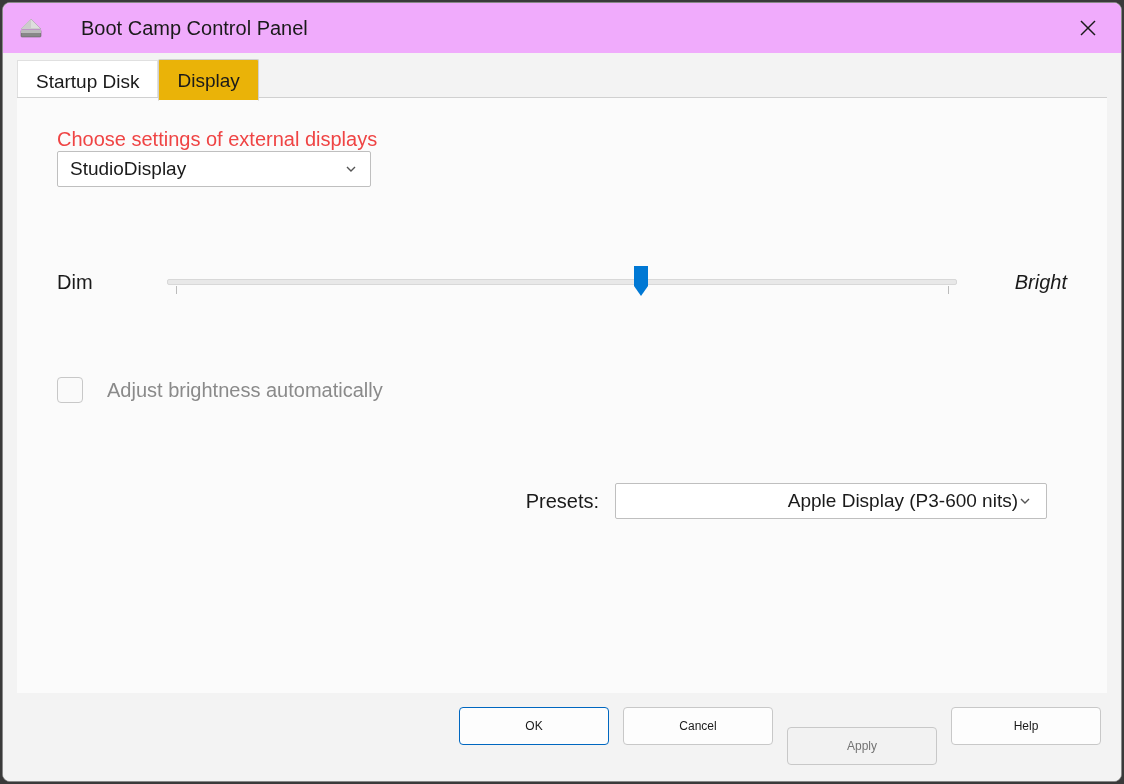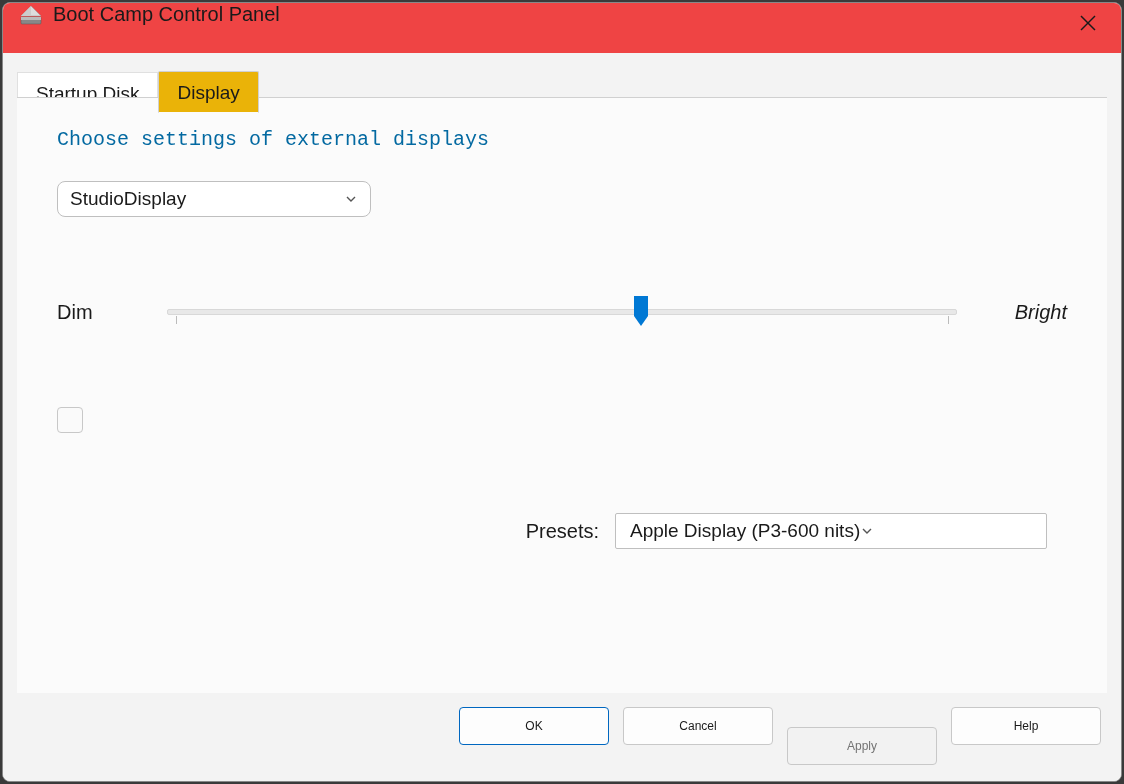--- a/index.html
+++ b/index.html
@@ -21,22 +21,24 @@
       background: #f3f3f3;
       border: 1px solid #888;
       border-radius: 8px;
       display: flex;
       flex-direction: column;
       overflow: hidden;
     }
     .titlebar {
       height: 50px;
       display: flex;
+      align-items: center;
       padding: 0 10px 0 16px;
-      background: #ef4444;
+      background: #f0abfc;
+      gap: 28px;
     }
     .title-icon {
       width: 24px;
       height: 24px;
       margin-right: 10px;
       display: inline-block;
     }
     .title-text {
       font-size: 20px;
       color: #1a1a1a;
@@ -63,21 +65,21 @@
       position: relative;
     }
     .tab {
       padding: 10px 18px 8px 18px;
       font-size: 19px;
       color: #1a1a1a;
       cursor: pointer;
       border: 1px solid transparent;
       border-bottom: none;
       position: relative;
-      top: 16px;
+      top: 4px;
     }
     .tab.active {
       background: #eab308;
       border: 1px solid #d0d0d0;
       border-bottom: 1px solid #fbfbfb;
       border-radius: 2px 2px 0 0;
       z-index: 2;
     }
     .tab.inactive {
       background: #fff;
@@ -88,37 +90,35 @@
     .content {
       flex: 1;
       background: #fbfbfb;
       border-top: 1px solid #d0d0d0;
       margin: 0 14px;
       padding: 30px 40px 20px 40px;
       position: relative;
     }
     .section-label {
       font-size: 20px;
-      color: #0369a1;
-      margin-bottom: 30px;
-      font-family: Liberation Mono, monospace;
+      color: #ef4444;
     }
     .dropdown {
       width: 314px;
       height: 36px;
       border: 1px solid #bfbfbf;
       background: #fff;
       display: flex;
       align-items: center;
       justify-content: space-between;
       padding: 4px 12px;
       font-size: 19px;
       color: #1a1a1a;
       cursor: pointer;
-      border-radius: 8px;
+      border-radius: 2px;
     }
     .chevron {
       width: 14px;
       height: 14px;
     }
     .slider-row {
       display: flex;
       align-items: center;
       margin-top: 75px;
       gap: 20px;
@@ -196,21 +196,21 @@
       font-size: 20px;
       color: #1a1a1a;
     }
     .presets-dropdown {
       width: 432px;
       height: 36px;
       border: 1px solid #bfbfbf;
       background: #fff;
       display: flex;
       align-items: center;
-      justify-content: flex-start;
+      justify-content: flex-end;
       padding: 0 14px;
       font-size: 19px;
       color: #1a1a1a;
       cursor: pointer;
       border-radius: 2px;
     }
     .button-row {
       display: flex;
       justify-content: flex-end;
       gap: 14px;
@@ -294,20 +294,21 @@
           <svg width="18" height="32" viewBox="0 0 18 32">
             <path d="M2 0 H16 V20 L9 30 L2 20 Z" fill="#0078d4"></path>
           </svg>
         </div>
       </div>
       <div class="slider-label right">Bright</div>
     </div>
 
     <div class="checkbox-row">
       <div class="checkbox"></div>
+      <div class="checkbox-label">Adjust brightness automatically</div>
     </div>
 
     <div class="presets-row">
       <div class="presets-label">Presets:</div>
       <div class="presets-dropdown">
         <span>Apple Display (P3-600 nits)</span>
         <svg class="chevron" viewBox="0 0 14 14">
           <polyline points="3,5 7,9 11,5" fill="none" stroke="#555" stroke-width="1.4"></polyline>
         </svg>
       </div>

